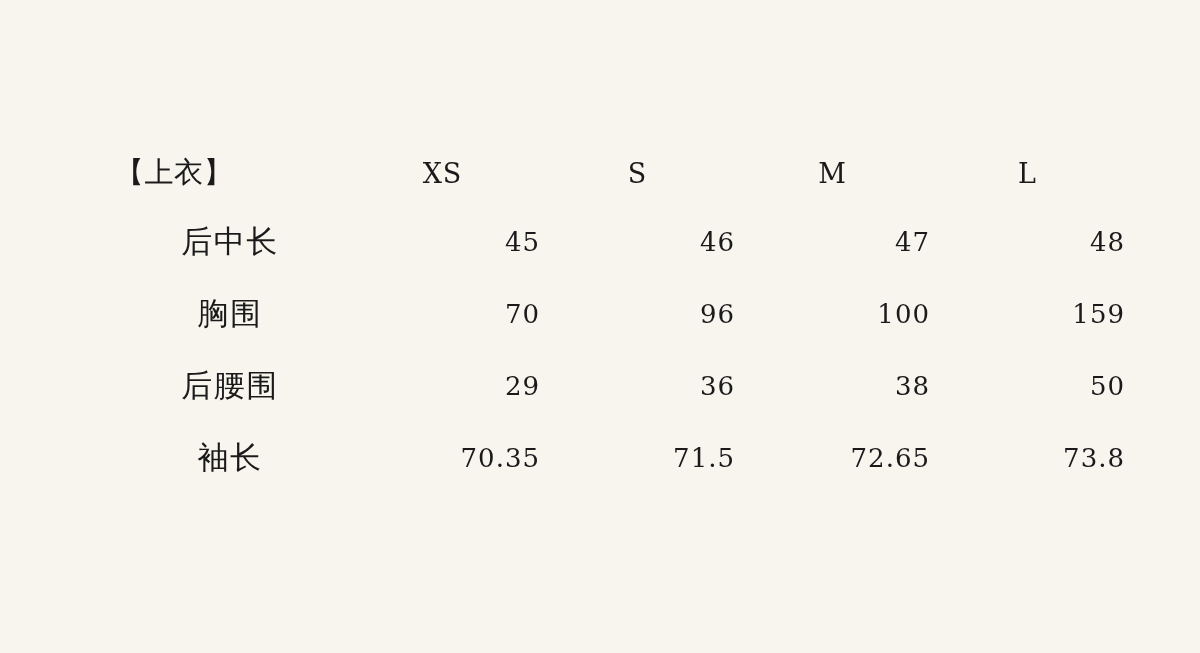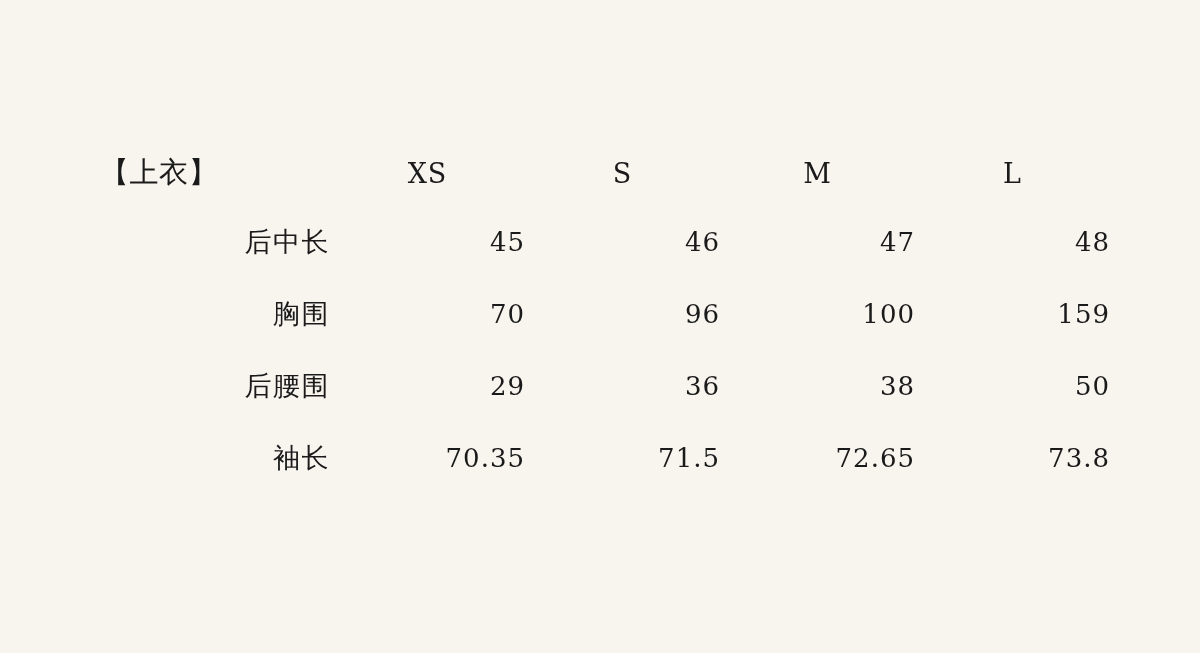--- a/index.html
+++ b/index.html
@@ -11,21 +11,21 @@
     width: 1200px;
     height: 653px;
     background: #f8f5ef;
     font-family: "DejaVu Serif", "Liberation Serif", serif;
     color: #1a1a1a;
     overflow: hidden;
   }
 
   .size-chart {
     position: absolute;
-    left: 100px;
+    left: 115px;
     top: 140px;
     width: 1010px;
   }
 
   table.size-table {
     border-collapse: collapse;
     border-spacing: 0;
     width: 1010px;
     table-layout: fixed;
   }
@@ -61,22 +61,22 @@
     font-size: 27px;
     letter-spacing: 1px;
   }
 
   
   tr.data-row td {
     height: 72px;
   }
 
   .row-label {
-    text-align: right;
-    font-size: 27px;
+    text-align: center;
+    font-size: 31px;
     letter-spacing: 1.5px;
     white-space: nowrap;
   }
 
   .cell-value {
     text-align: right;
     font-size: 26px;
     letter-spacing: 1px;
     white-space: nowrap;
   }

